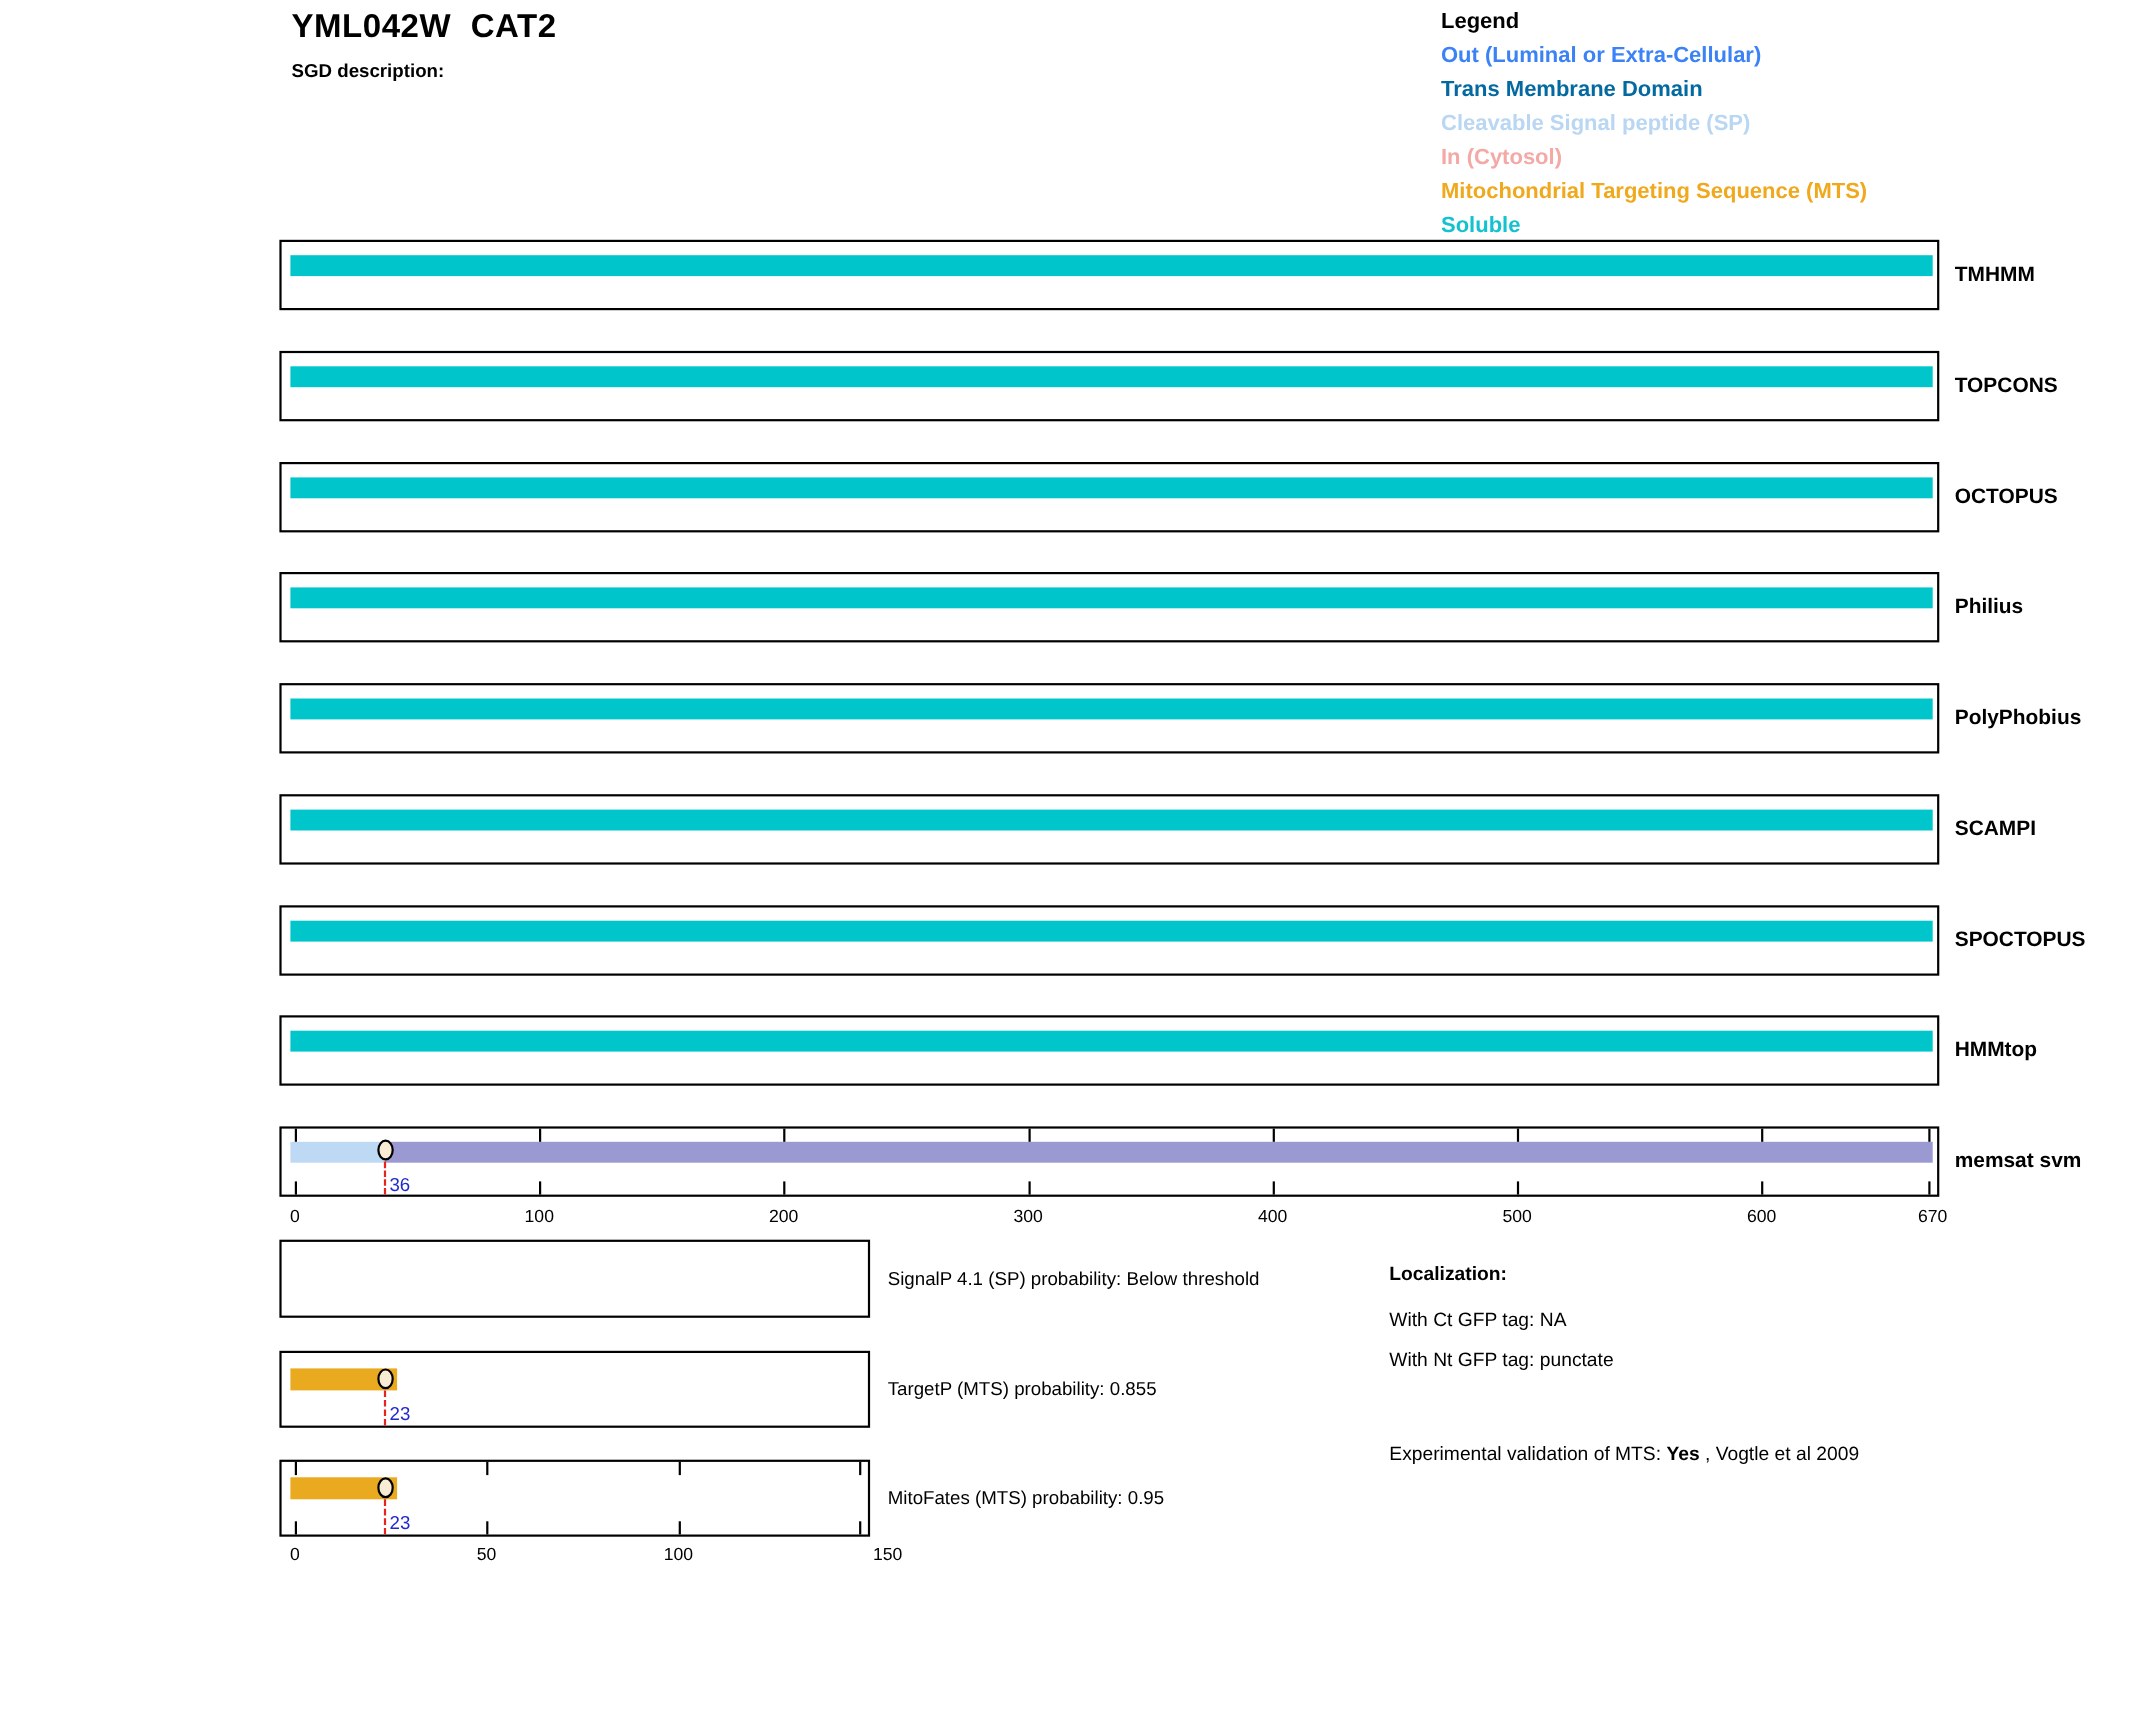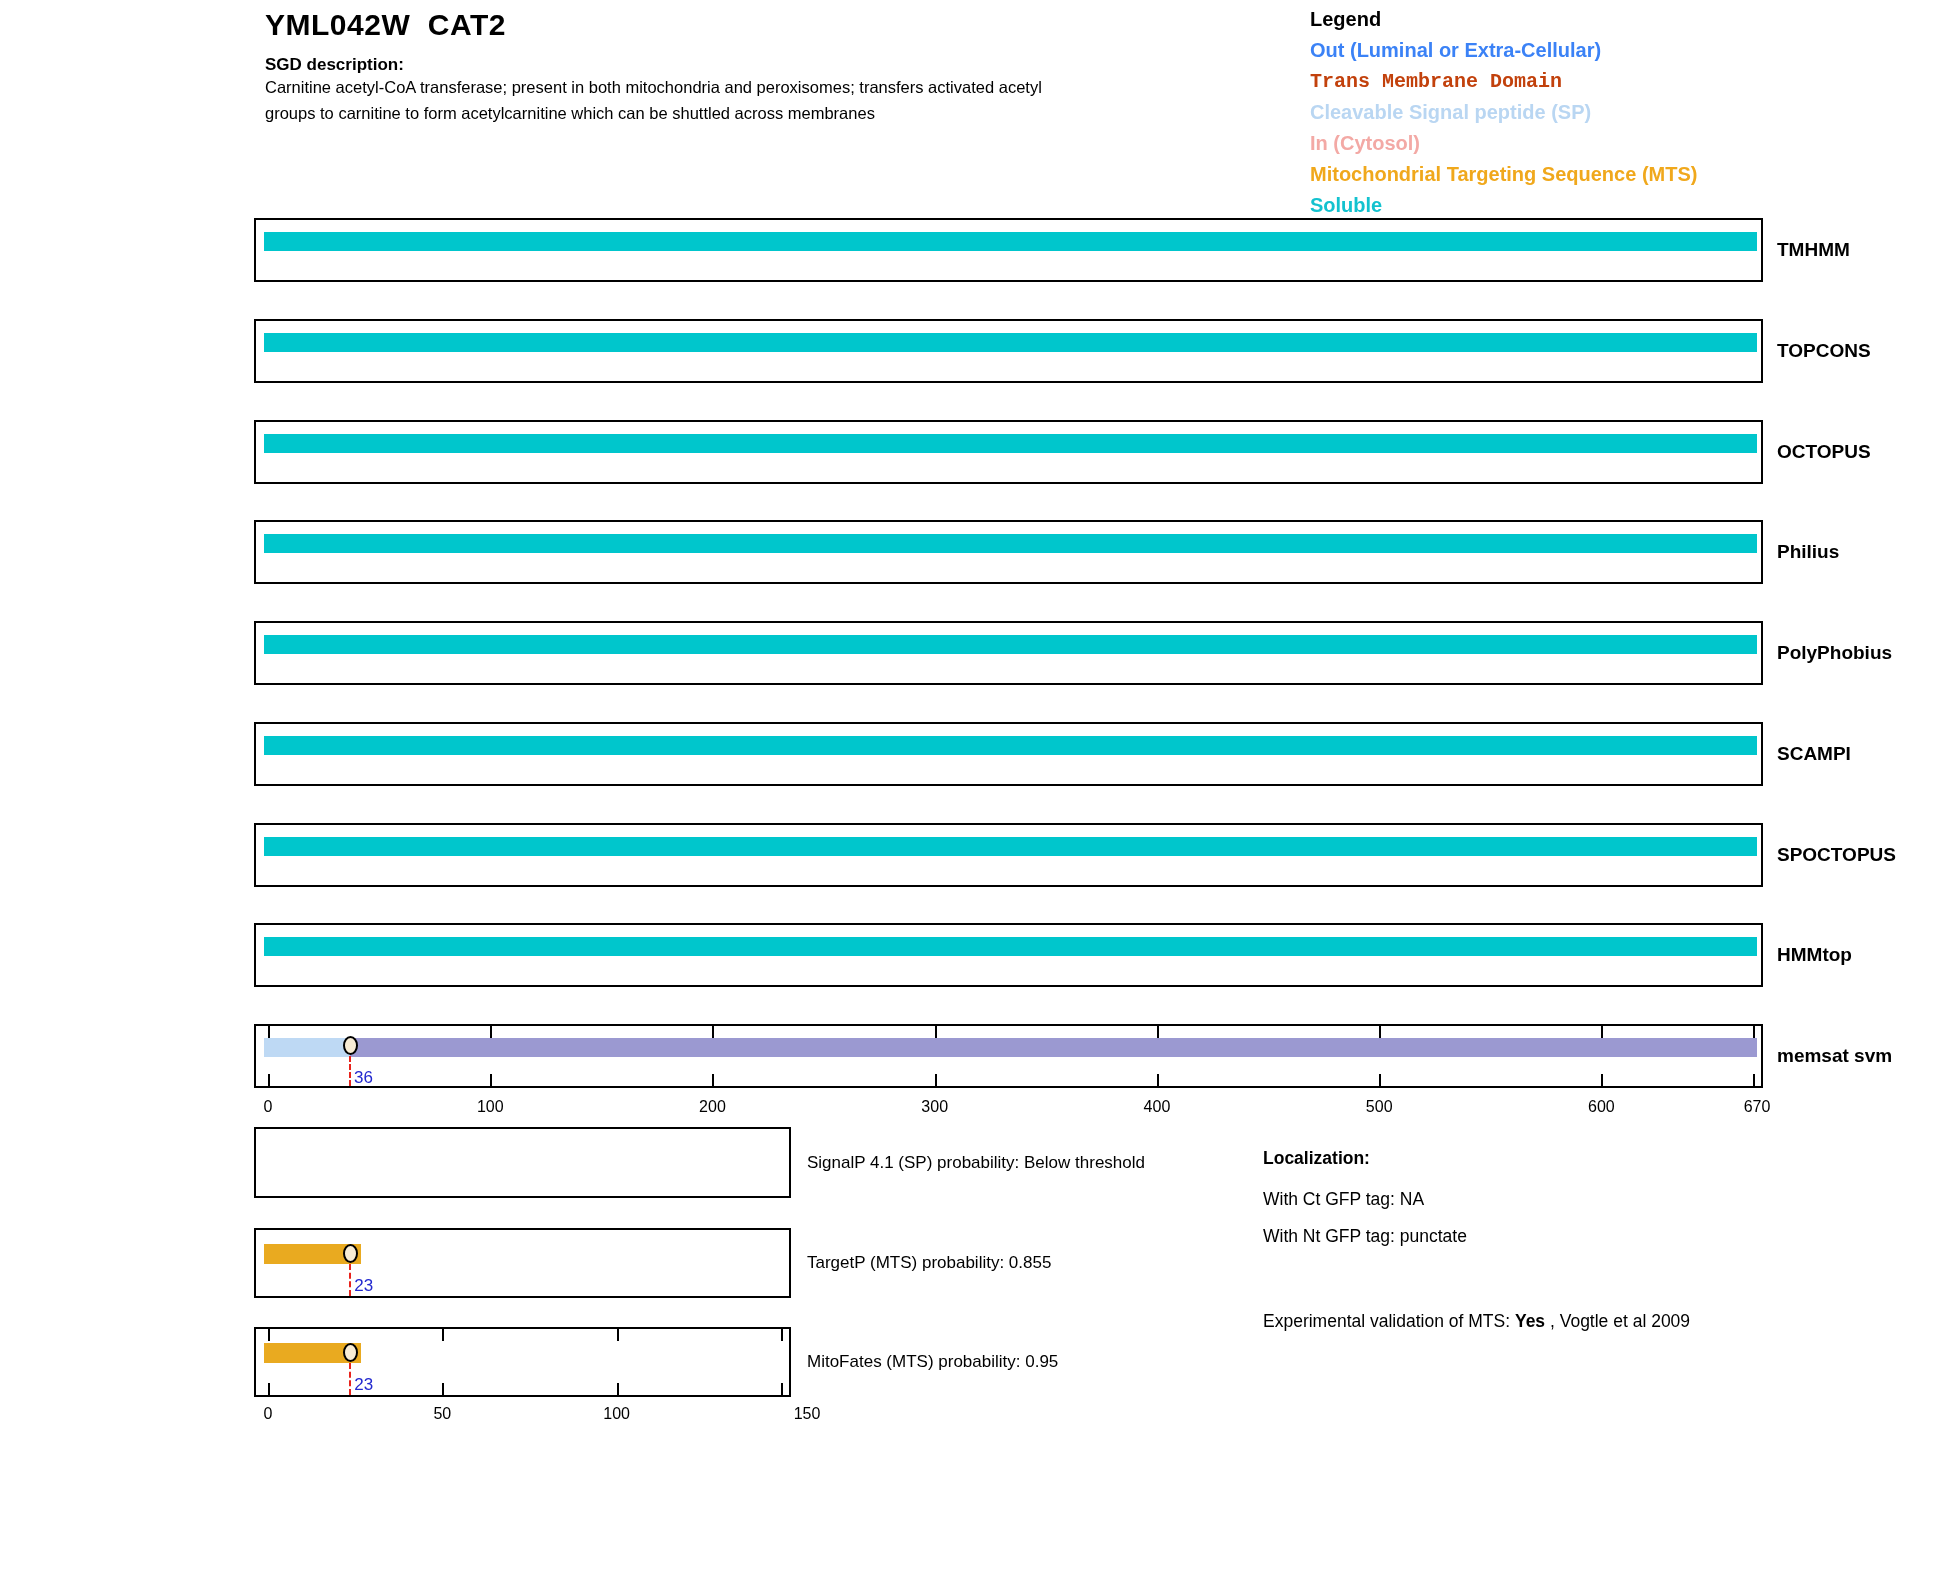--- a/index.html
+++ b/index.html
@@ -39,27 +39,26 @@
   .loc{left:1263px;font-size:17.5px;line-height:27px;}
   .loc-title{font-weight:700;}
 </style>
 </head>
 <body>
 
 <div class="page">
 
   <h1 class="abs title" style="margin:0">YML042W  CAT2</h1>
   <div class="abs sgd-label">SGD description:</div>
-  <div class="abs sgd-desc">Carnitine acetyl-CoA transferase; present in both mitochondria and peroxisomes; transfers activated acetyl groups to carnitine to form acetylcarnitine which can be shuttled across membranes</div>
 
   <div class="abs legend">
     <div class="legend-title">Legend</div>
     <div id="legend-items">
         <div class="legend-item" style="color: #3b82f6;">Out (Luminal or Extra-Cellular)</div>
-        <div class="legend-item" style="color: #c2410c; font-family: Liberation Mono, monospace;">Trans Membrane Domain</div>
+        <div class="legend-item" style="color: #0369a1;">Trans Membrane Domain</div>
         <div class="legend-item" style="color: rgb(185, 214, 242);">Cleavable Signal peptide (SP)</div>
         <div class="legend-item" style="color: rgb(243, 169, 165);">In (Cytosol)</div>
         <div class="legend-item" style="color: rgb(240, 168, 28);">Mitochondrial Targeting Sequence (MTS)</div>
         <div class="legend-item" style="color: rgb(19, 194, 207);">Soluble</div>
       </div>
   </div>
 
   <div id="tracks">
       <div class="track-box" style="top: 218px;">
         <div class="bar" style="left: 8px; width: 1493px; background: rgb(0, 198, 204);"></div>

